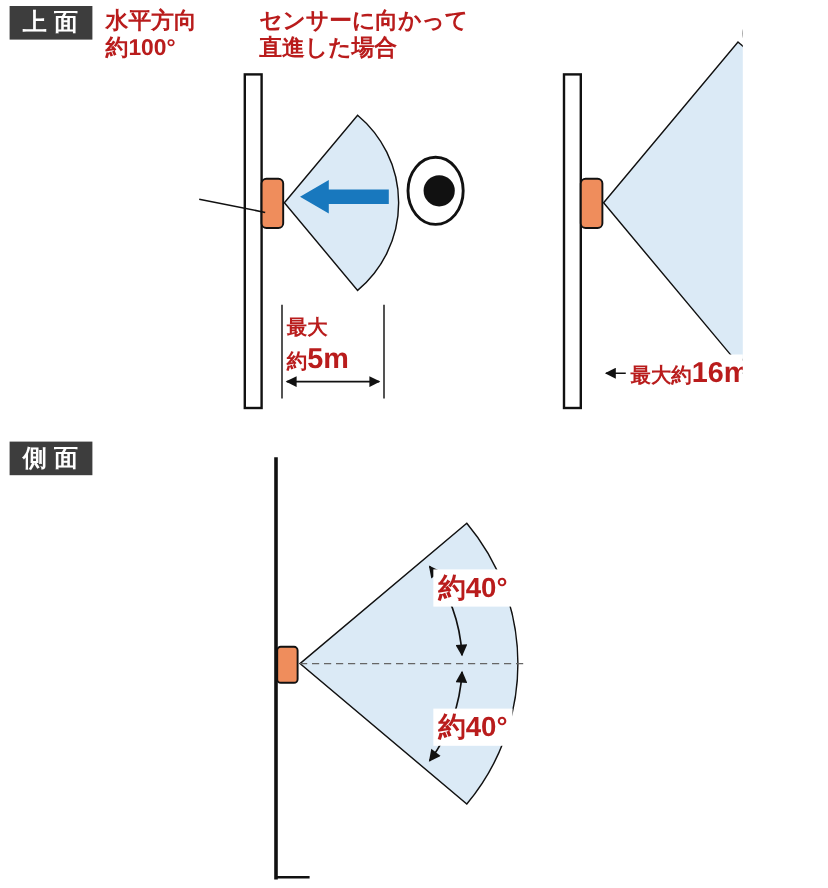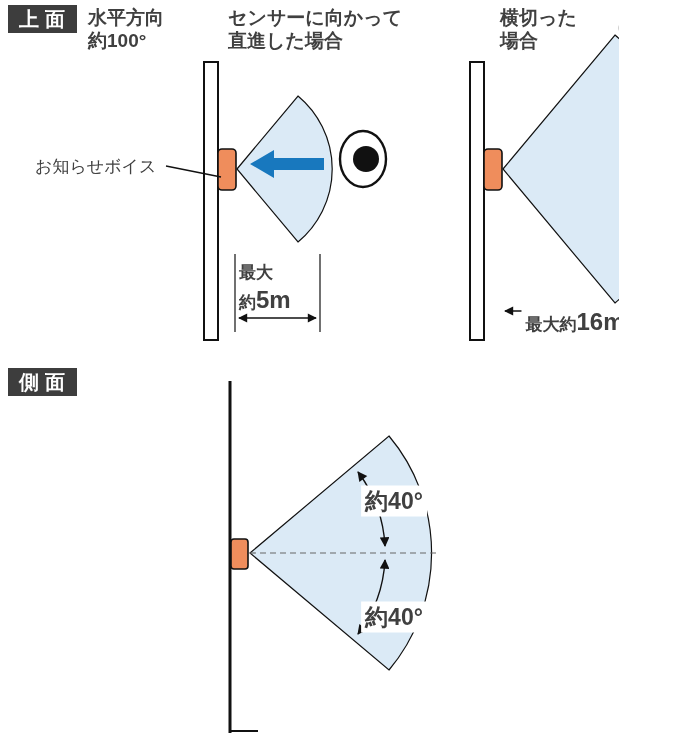--- a/index.html
+++ b/index.html
@@ -1,30 +1,30 @@
 <!DOCTYPE html>
 <html><head>
 <meta charset="utf-8">
 <style>
   * { margin:0; padding:0; box-sizing:border-box; }
   html,body { background:#ffffff; }
   body { font-family:"Liberation Sans","DejaVu Sans",sans-serif; color:#111; }
   .canvas { position:relative; width:619px; height:740px; background:#fff; overflow:hidden; }
   .canvas > svg { position:absolute; left:0; top:0; }
-  .txt { position:absolute; color:#404040; }
+  .txt { position:absolute; color:#b91c1c; }
   .section-label {
     background:#3d3d3d; color:#fff; font-weight:bold; font-size:20px;
     padding:3px 6px 3px 11px; letter-spacing:6px; line-height:1.1;
   }
   .caption { font-weight:bold; font-size:19px; line-height:1.2; }
   .plain { font-size:17px; line-height:1.2; }
   .dist { font-weight:bold; font-size:17px; line-height:1.3; }
   .dist .big { font-size:24px; }
   .angle { font-weight:bold; font-size:23px; }
-  .center { transform:translate(-50%,-50%); white-space:nowrap;margin-top:11px; }
+  .center { transform:translate(-50%,-50%); white-space:nowrap; }
   .whitebg { background:#fff; padding:0 4px; }
 </style>
 </head>
 <body>
 
 <div class="canvas">
 
   <svg width="690" height="740" viewBox="0 0 690 740">
     <defs>
       <marker id="arr" viewBox="0 0 10 10" refX="9" refY="5" markerWidth="9" markerHeight="7" orient="auto-start-reverse" markerUnits="strokeWidth">
@@ -71,31 +71,26 @@
     <path d="M358,634 A135,135 0 0 0 385,560" fill="none" stroke="#111" stroke-width="1.4" marker-start="url(#arr)" marker-end="url(#arr)"></path>
   </svg>
 
   <div class="txt section-label" style="left:8px; top:5px;">上面</div>
 
   <div class="txt caption" style="left:88px; top:7px;">
     <div>水平方向</div>
     <div>約100°</div>
   </div>
 
-  <div class="txt caption" style="left:228px; top:7px;">
+  <div class="txt caption" style="left:216px; top:7px;">
     <div>センサーに向かって</div>
     <div>直進した場合</div>
   </div>
 
-  <div class="txt caption" style="left:500px; top:7px;">
-    <div>横切った</div>
-    <div>場合</div>
-  </div>
 
-  <div class="txt plain" style="left:35px; top:157px;">お知らせボイス</div>
 
   <div class="txt dist" style="left:239px; top:262px;">
     <div>最大</div>
     <div><span>約</span><span class="big">5m</span></div>
   </div>
 
   <div class="txt dist center whitebg" style="left:575px; top:311px;"><span>最大約</span><span class="big">16m</span></div>
 
   <div class="txt section-label" style="left:8px; top:368px;">側面</div>
 

